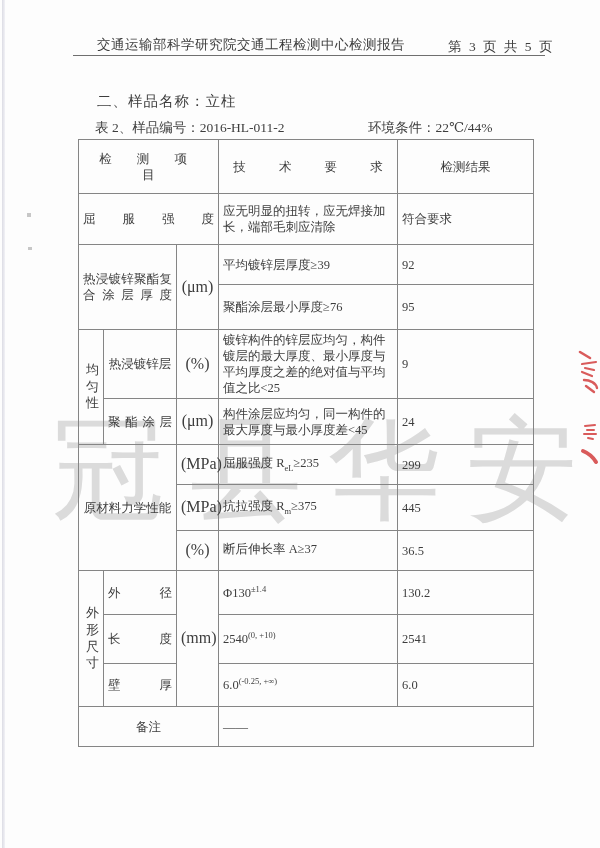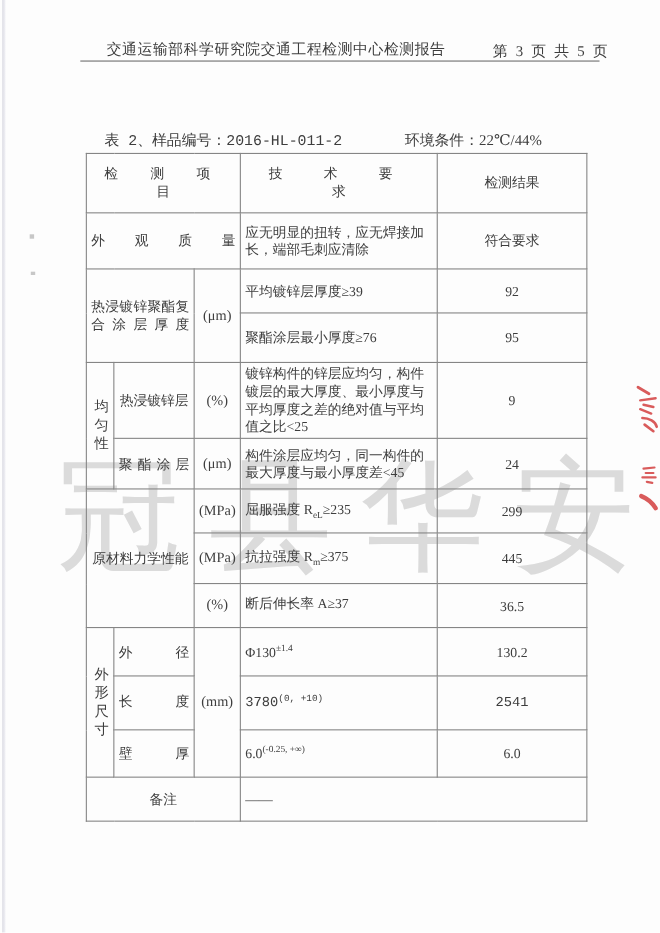--- a/index.html
+++ b/index.html
@@ -18,21 +18,21 @@
   .speck{position:absolute;background:#9a9a9a;opacity:.55;}
 
   
   .report-header{position:absolute;left:0;top:36px;width:600px;font-size:13.5px;}
   .report-header .title{position:absolute;left:97px;top:0;letter-spacing:.5px;}
   .report-header .pageno{position:absolute;left:448px;top:2px;letter-spacing:2px;}
   .header-rule{position:absolute;left:73px;top:55px;width:472px;height:1px;background:#6f6f6f;}
 
   .section-title{position:absolute;left:97px;top:92px;font-size:14.5px;letter-spacing:1px;}
   .caption-row{position:absolute;left:0;top:119px;width:600px;font-size:13.5px;}
-  .caption-row .caption{position:absolute;left:95px;top:0;font-family:Liberation Mono, monospace;}
+  .caption-row .caption{position:absolute;left:95px;top:0;}
   .caption-row .env{position:absolute;left:368px;top:0;}
 
   
   .watermark{
     position:absolute;left:52px;top:414px;width:600px;
     font-size:112px;line-height:1;color:#dbdbdb;
     letter-spacing:26px;white-space:nowrap;
     font-weight:400;z-index:0;user-select:none;
   }
 
@@ -47,32 +47,32 @@
     padding:2px 4px;
     vertical-align:middle;
     background:transparent;
     line-height:1.28;
   }
   col.c-a{width:25px;}col.c-b{width:73px;}col.c-c{width:42px;}
   col.c-d{width:179px;}col.c-e{width:136px;}
 
   td.center{text-align:center;}
   td.req{text-align:left;padding:3px 5px 3px 8px;word-break:break-all;}
-  td.result{text-align:center;}
+  td.result{}
   td.vert{
     padding:0;text-align:right;word-break:break-all;
     line-height:1.55;font-size:13px;
   }
   td.spread{text-align:justify;text-align-last:justify;padding:2px 12px;}
   td.spread-wide{text-align:justify;text-align-last:justify;padding:2px 14px;}
   td.item-multiline{
     text-align:justify;text-align-last:justify;
     word-break:break-all;padding:2px 5px;
   }
-  td.unit{text-align:center;font-size:13px;padding:2px 1px;}
+  td.unit{text-align:center;font-size:16px;padding:2px 1px;}
   .hspace{letter-spacing:11px;margin-right:-11px;}
   .hspace2{letter-spacing:15px;margin-right:-15px;}
   sup{font-size:8.5px;vertical-align:super;letter-spacing:0;}
   sub{font-size:8.5px;vertical-align:sub;}
   .nowrap{white-space:nowrap;}
 
   
   .seal{position:absolute;z-index:2;}
 </style>
 </head>
@@ -85,49 +85,50 @@
   <div class="speck" style="left:28px;top:247px;width:4px;height:3px;"></div>
 
   <div class="watermark">冠县华安</div>
 
   <div class="report-header">
     <div class="title">交通运输部科学研究院交通工程检测中心检测报告</div>
     <div class="pageno">第 3 页 共 5 页</div>
   </div>
   <div class="header-rule"></div>
 
+  <div class="section-title">二、样品名称：立柱</div>
   <div class="caption-row">
     <div class="caption">表 2、样品编号：2016-HL-011-2</div>
     <div class="env">环境条件：22℃/44%</div>
   </div>
 
   <table class="report">
     <colgroup>
       <col class="c-a">
         <col class="c-b">
         <col class="c-c">
         <col class="c-d">
         <col class="c-e">
     </colgroup>
 
     <tbody>
-        <tr style="height:54px;font-family:Liberation Mono, monospace;">
+        <tr style="height:54px;">
       <td colspan="3" class="center">
         <span class="hspace">检 测 项 目</span>
       </td>
       <td class="center">
         <span class="hspace2">技 术 要 求</span>
       </td>
       <td class="center">
         <span>检测结果</span>
       </td>
     </tr>
 
     <tr style="height:51px;">
-      <td colspan="3" class="spread-wide">外观质量</td>
+      <td colspan="3" class="spread-wide">屈服强度</td>
       <td class="req">应无明显的扭转，应无焊接加长，端部毛刺应清除</td>
       <td class="result">符合要求</td>
     </tr>
 
     <tr style="height:40px;">
       <td colspan="2" rowspan="2" class="item-multiline">热浸镀锌聚酯复合涂层厚度</td>
       <td rowspan="2" class="unit">(μm)</td>
       <td class="req">平均镀锌层厚度≥39</td>
       <td class="result">92</td>
     </tr>
@@ -175,24 +176,24 @@
 
     <tr style="height:44px;">
       <td rowspan="3" class="vert">外形尺寸</td>
       <td class="spread">外 径</td>
       <td rowspan="3" class="unit">(mm)</td>
       <td class="req nowrap">
         <span>Φ130</span><sup>±1.4</sup>
       </td>
       <td class="result">130.2</td>
     </tr>
-    <tr style="height:49px;font-family:Liberation Mono, monospace;">
+    <tr style="height:49px;">
       <td class="spread">长 度</td>
       <td class="req nowrap">
-        <span>3780</span><sup>(0, +10)</sup>
+        <span>2540</span><sup>(0, +10)</sup>
       </td>
       <td class="result">2541</td>
     </tr>
     <tr style="height:43px;">
       <td class="spread">壁 厚</td>
       <td class="req nowrap">
         <span>6.0</span><sup>(-0.25, +∞)</sup>
       </td>
       <td class="result">6.0</td>
     </tr>

